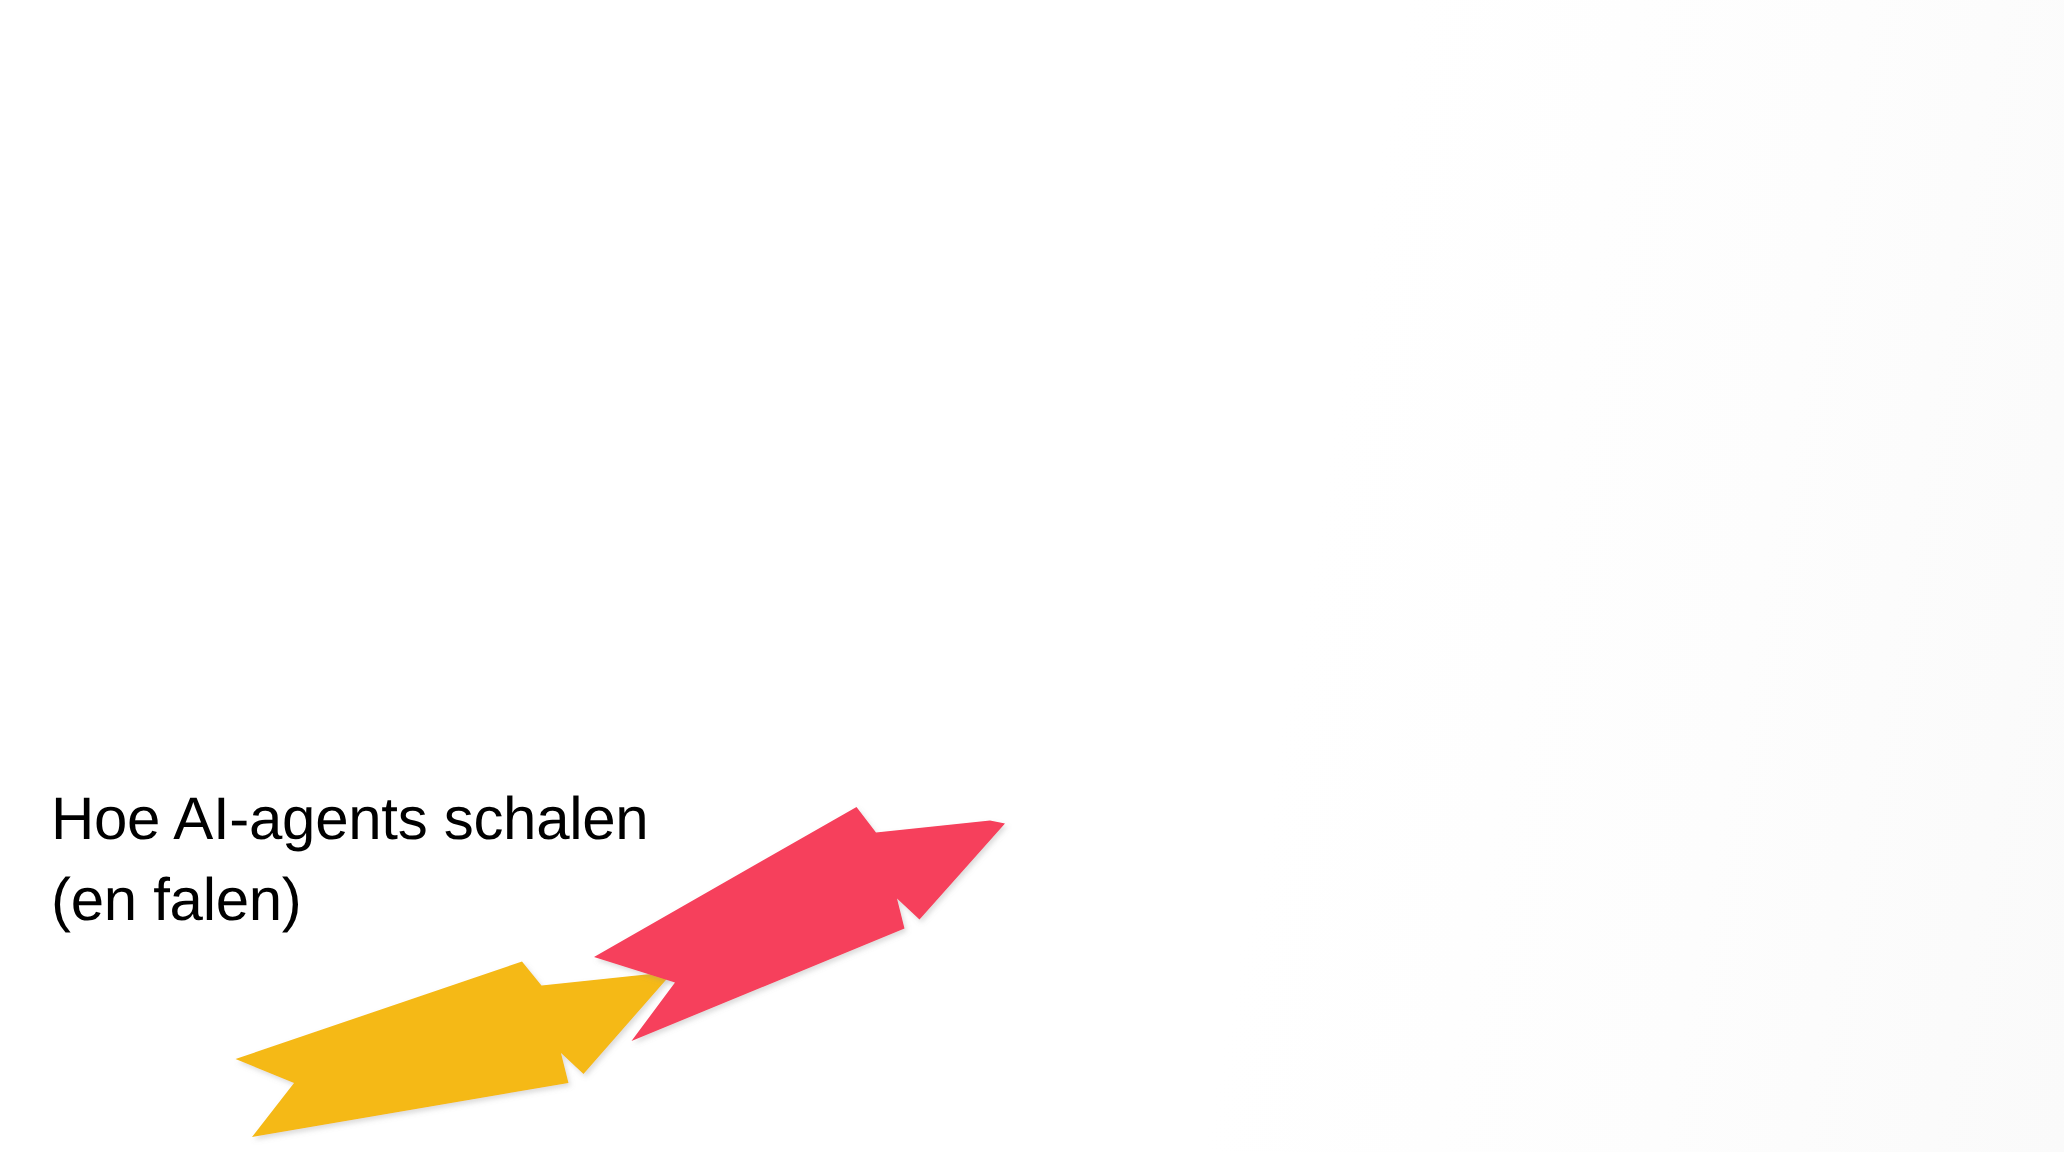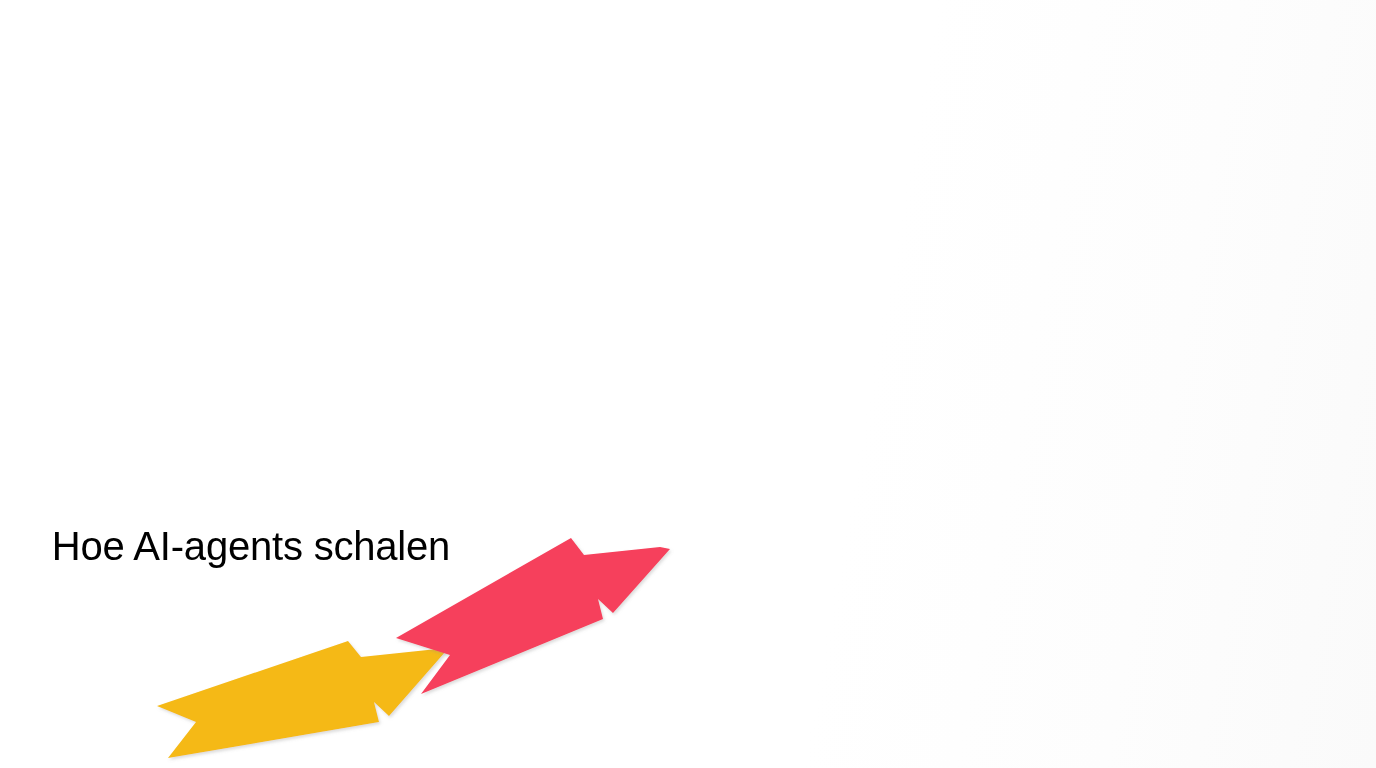--- a/index.html
+++ b/index.html
@@ -39,21 +39,20 @@
     top: 0;
     width: 1376px;
     height: 768px;
   }
 
   #title-block {
     position: absolute;
     left: 34px;
     top: 519px;
     width: 434px;
-    text-align: center;
     color: #000000;
     font-family: "Liberation Sans", sans-serif;
     font-size: 40px;
     line-height: 54px;
     font-weight: 400;
     letter-spacing: -0.2px;
     white-space: nowrap;
   }
   #title-block .title-line {
     display: block;
@@ -100,15 +99,16 @@
                  603,619
                  421,694
                  450,655
                  396,638
                  "></polygon>
     </g>
   </svg>
 
   <div id="title-block" style="color: rgb(0, 0, 0);">
     <span class="title-line">Hoe AI-agents schalen</span>
+    <span class="title-line">(en falen)</span>
   </div>
 
 </div>
 
 </body></html>

